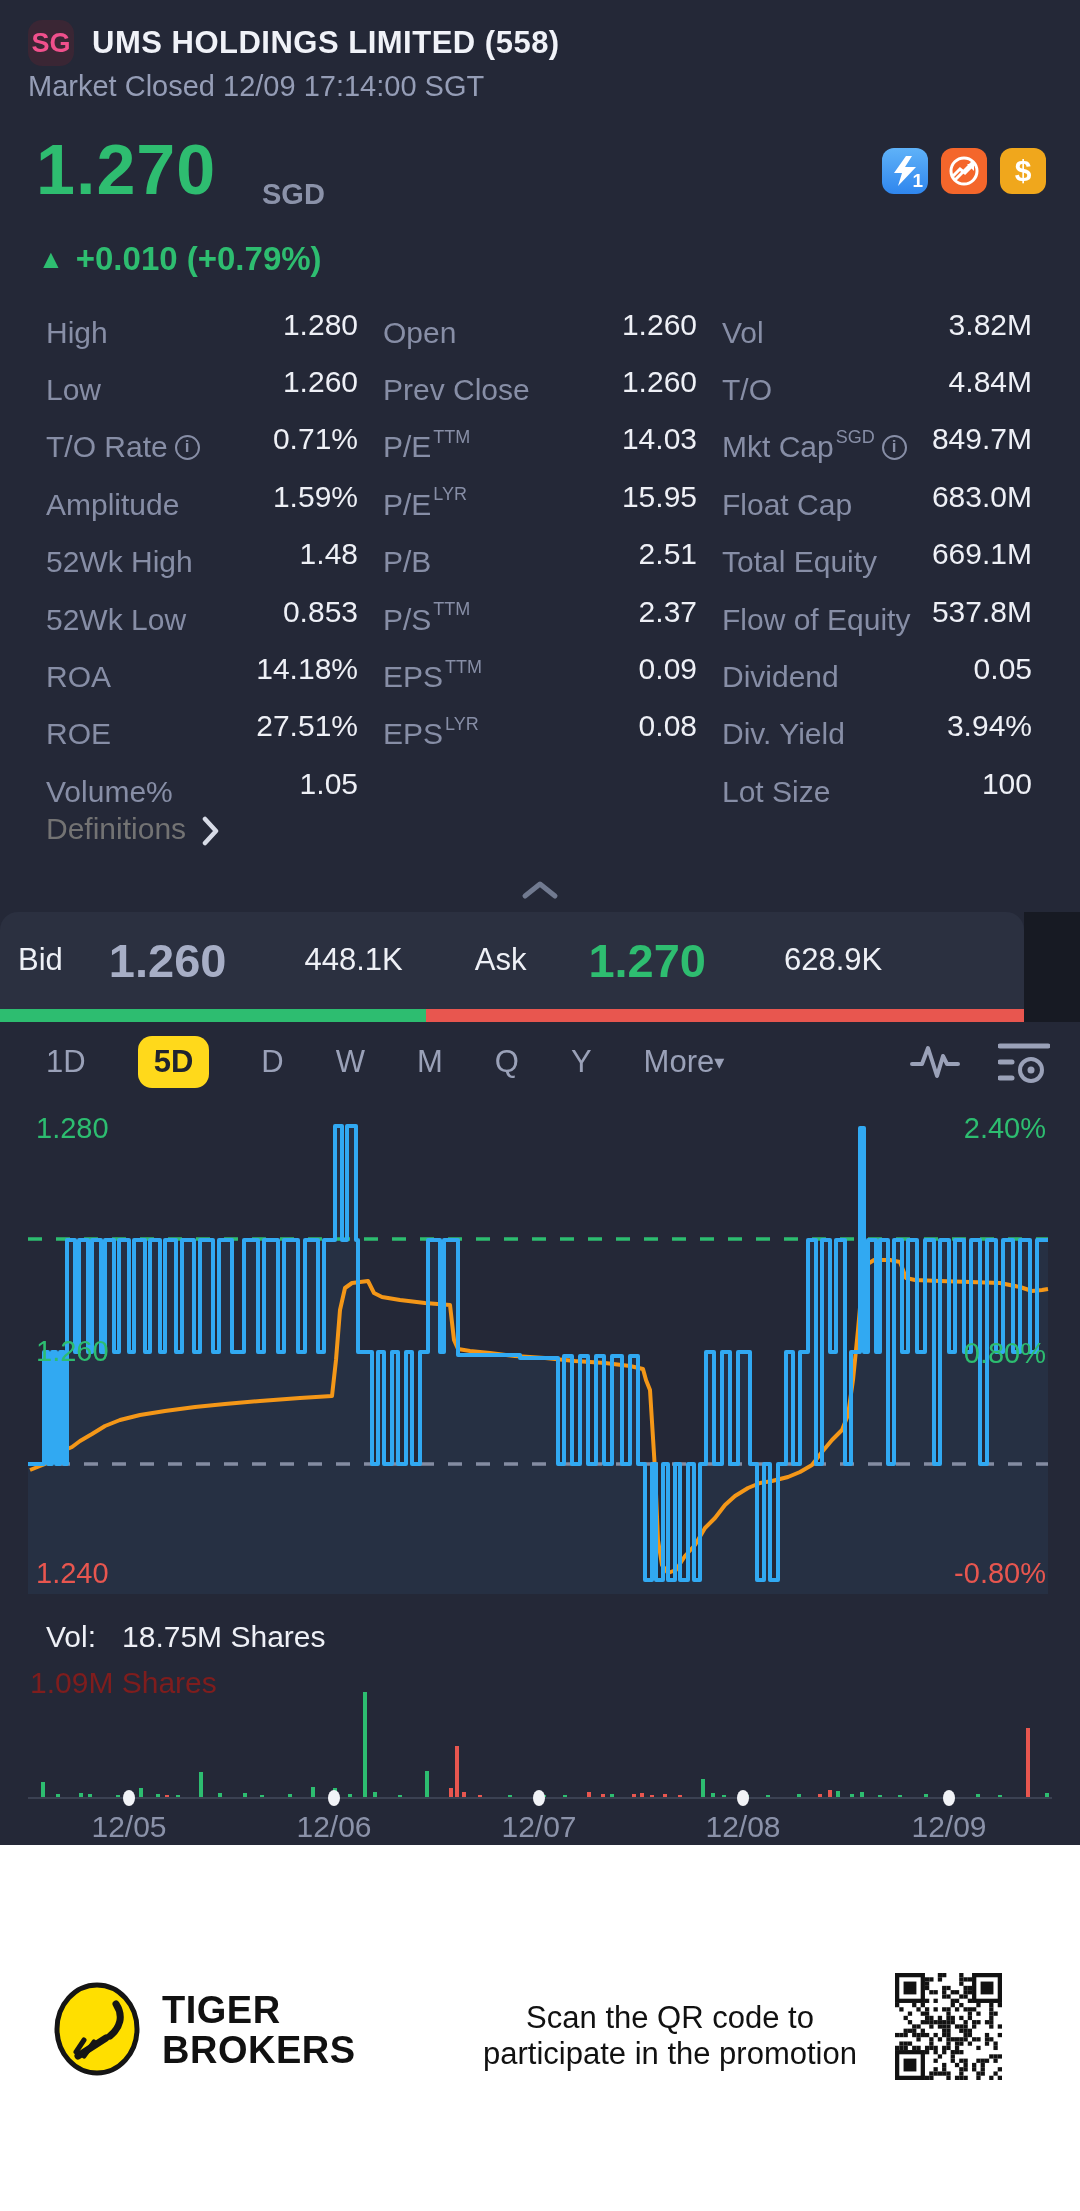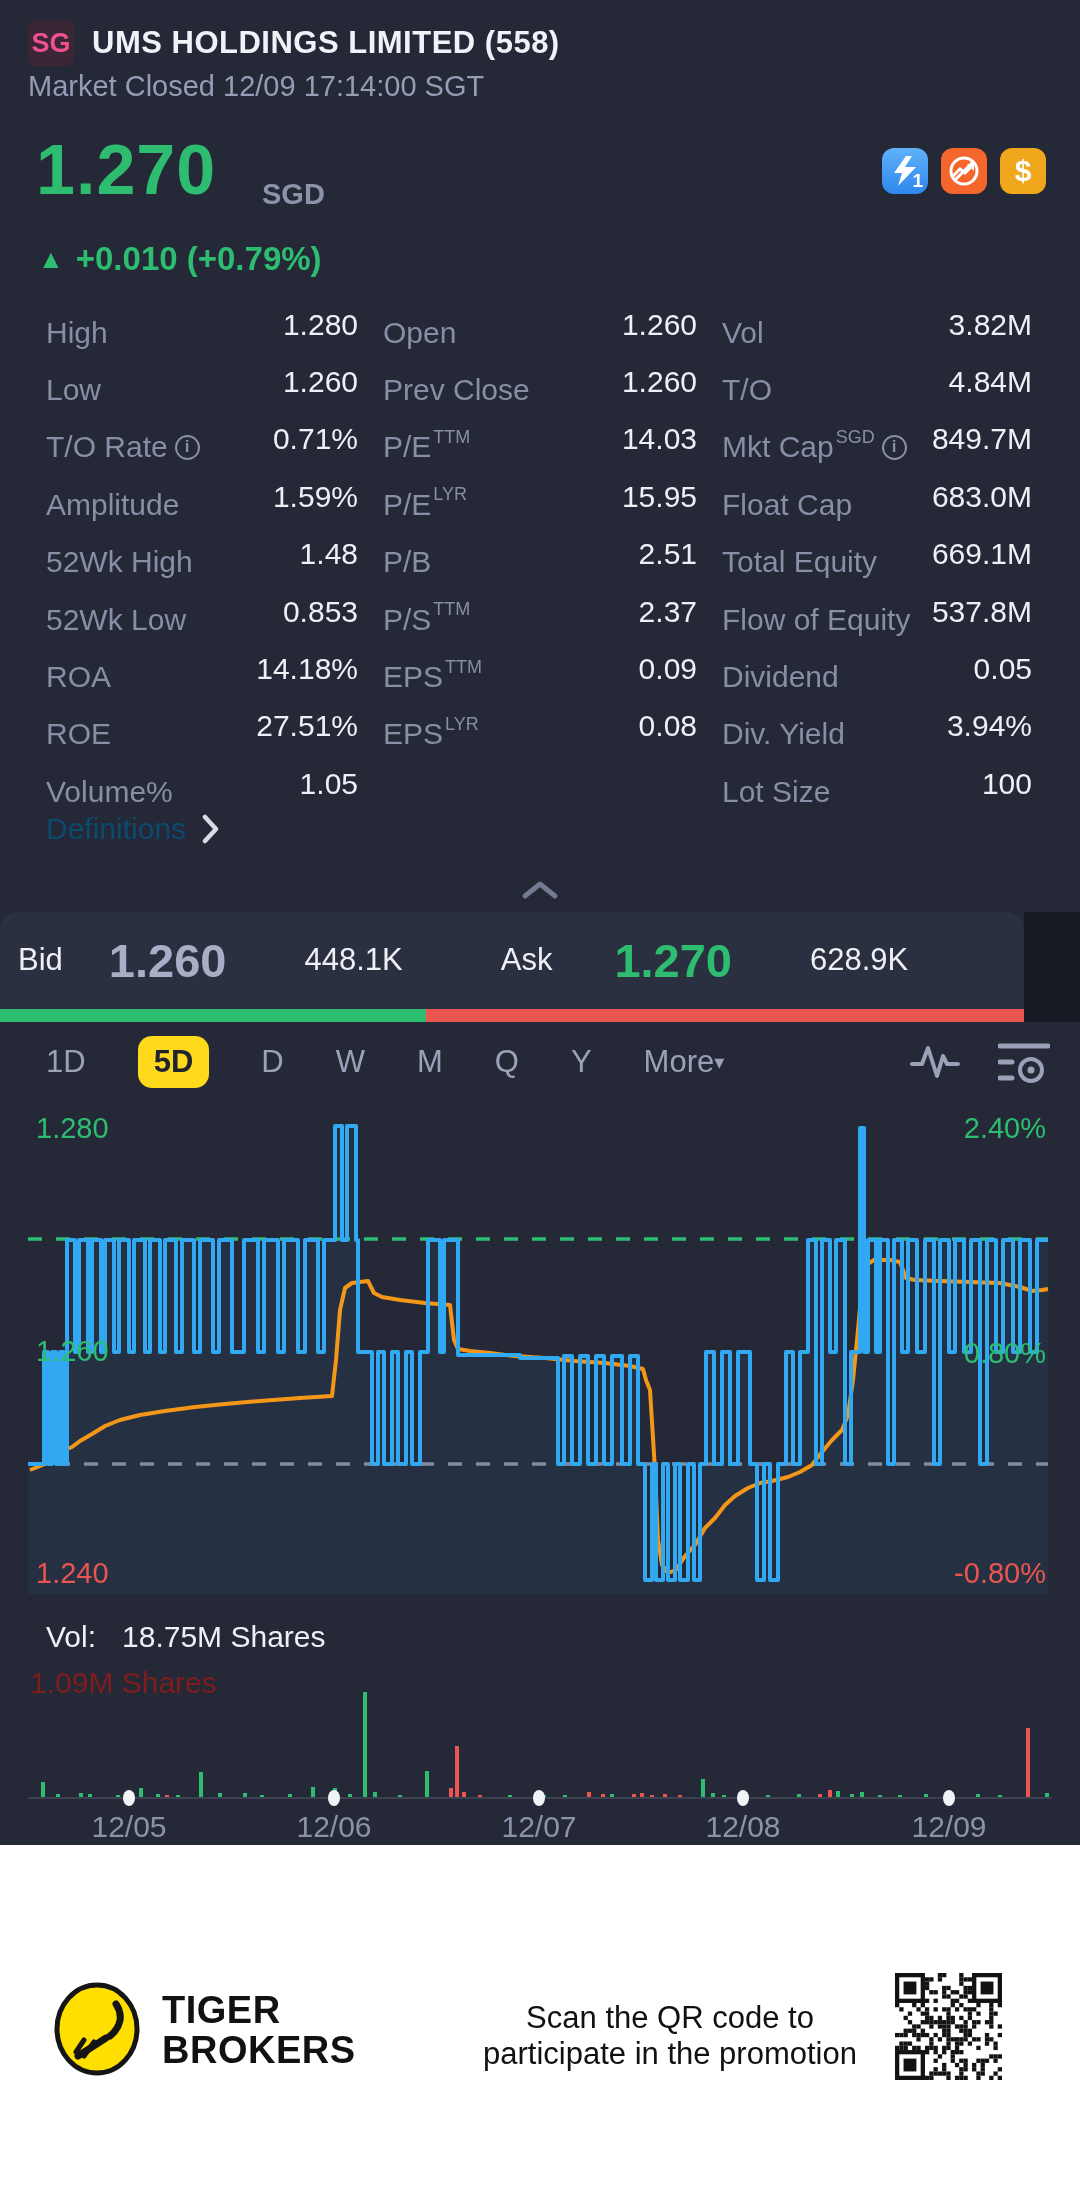--- a/index.html
+++ b/index.html
@@ -3,21 +3,21 @@
 <meta charset="utf-8">
 <style>
   html,body{margin:0;padding:0;background:#0c0d12;}
   *{box-sizing:border-box;}
   .screen{position:relative;width:1080px;height:2211px;background:#ffffff;overflow:hidden;
           font-family:"Liberation Sans",sans-serif;-webkit-font-smoothing:antialiased;}
   .abs{position:absolute;}
   .dark{position:absolute;left:0;top:0;width:1080px;height:1845px;background:#242837;}
 
   
-  .sg-badge{left:28px;top:20px;width:46px;height:46px;border-radius:8px;background:#3a2634;
+  .sg-badge{left:28px;top:20px;width:46px;height:46px;border-radius:14px;background:#3a2634;
             color:#f0508c;font-size:27px;font-weight:bold;display:flex;align-items:center;justify-content:center;}
   .title{left:92px;top:25px;font-size:31px;font-weight:bold;color:#f0f2f8;letter-spacing:.5px;}
   .status{left:28px;top:70px;font-size:29px;color:#959db6;}
 
   
   .price{left:36px;top:130px;font-size:70px;font-weight:bold;color:#2ebd70;letter-spacing:1px;}
   .currency{left:262px;top:178px;font-size:29px;color:#8b92a9;font-weight:bold;}
   .change{left:38px;top:240px;font-size:33px;color:#2ebd70;font-weight:bold;display:flex;align-items:center;gap:12px;}
   .change .arr{font-size:26px;}
   .action-icons{right:34px;top:148px;display:flex;gap:13px;}
@@ -28,21 +28,21 @@
   .aicon .badge1{position:absolute;right:5px;bottom:2px;font-size:19px;font-weight:bold;color:#fff;}
 
   
   .stats{left:46px;top:296px;width:986px;display:grid;grid-template-columns:312px 314px 310px;column-gap:25px;grid-auto-rows:57.4px;}
   .cell{display:flex;justify-content:space-between;align-items:center;font-size:30px;}
   .cell .lb{color:#878ea6;display:flex;align-items:center;margin-top:16px;}
   .cell .vl{color:#eef0f6;}
   .sup{font-size:18px;position:relative;top:-10px;margin-left:2px;}
   .info-i{width:25px;height:25px;border:2px solid #878ea6;border-radius:50%;color:#878ea6;font-size:17px;font-weight:bold;
           display:inline-flex;align-items:center;justify-content:center;margin-left:7px;font-style:normal;}
-  .defs{left:46px;top:812px;display:flex;align-items:center;gap:16px;font-size:30px;color:#0c4a6e;cursor:pointer;}
+  .defs{left:46px;top:812px;display:flex;align-items:flex-end;gap:16px;font-size:30px;color:#737373;cursor:pointer;}
 
   
   .bid-panel{left:0;top:912px;width:1024px;height:110px;background:#2b3040;border-radius:18px 18px 0 0;}
   .bid-notch{left:1024px;top:912px;width:56px;height:110px;background:#171a23;}
   .bid-row{left:0;top:924px;width:1024px;height:72px;display:flex;align-items:center;}
   .bid-row .sm{font-size:31px;color:#eef0f6;}
   .bid-row .big-bid{font-size:47px;color:#a7aec6;font-weight:bold;}
   .bid-row .big-ask{font-size:47px;color:#2ebd70;font-weight:bold;}
   .bar-green{left:0;top:1009px;height:13px;background:#2dbd70;}
   .bar-red{top:1009px;height:13px;background:#e8564f;}
@@ -281,21 +281,21 @@
   <svg class="abs" style="left:521px;top:880px;" width="38" height="20" viewBox="0 0 38 20">
     <polyline points="4,16 19,4 34,16" stroke="#717a90" stroke-width="5" fill="none" stroke-linecap="round" stroke-linejoin="round"></polyline>
   </svg>
 
   <div class="abs bid-panel"></div>
   <div class="abs bid-notch"></div>
   <div class="abs bid-row">
     <span class="sm" style="margin-left:18px">Bid</span>
     <span class="big-bid" style="margin-left:46px">1.260</span>
     <span class="sm" style="margin-left:78px">448.1K</span>
-    <span class="sm" style="margin-left:98px">Ask</span>
+    <span class="sm" style="margin-left:72px">Ask</span>
     <span class="big-ask" style="margin-left:62px">1.270</span>
     <span class="sm" style="margin-left:78px">628.9K</span>
   </div>
   <div class="abs bar-green" id="bar-green" style="width: 426px;"></div>
   <div class="abs bar-red" id="bar-red" style="left: 426px; width: 598px;"></div>
 
   <div class="abs tabs" id="tabs-bar">
       <div class="tab">1D</div>
       <div class="tab active">5D</div>
       <div class="tab">D</div>

